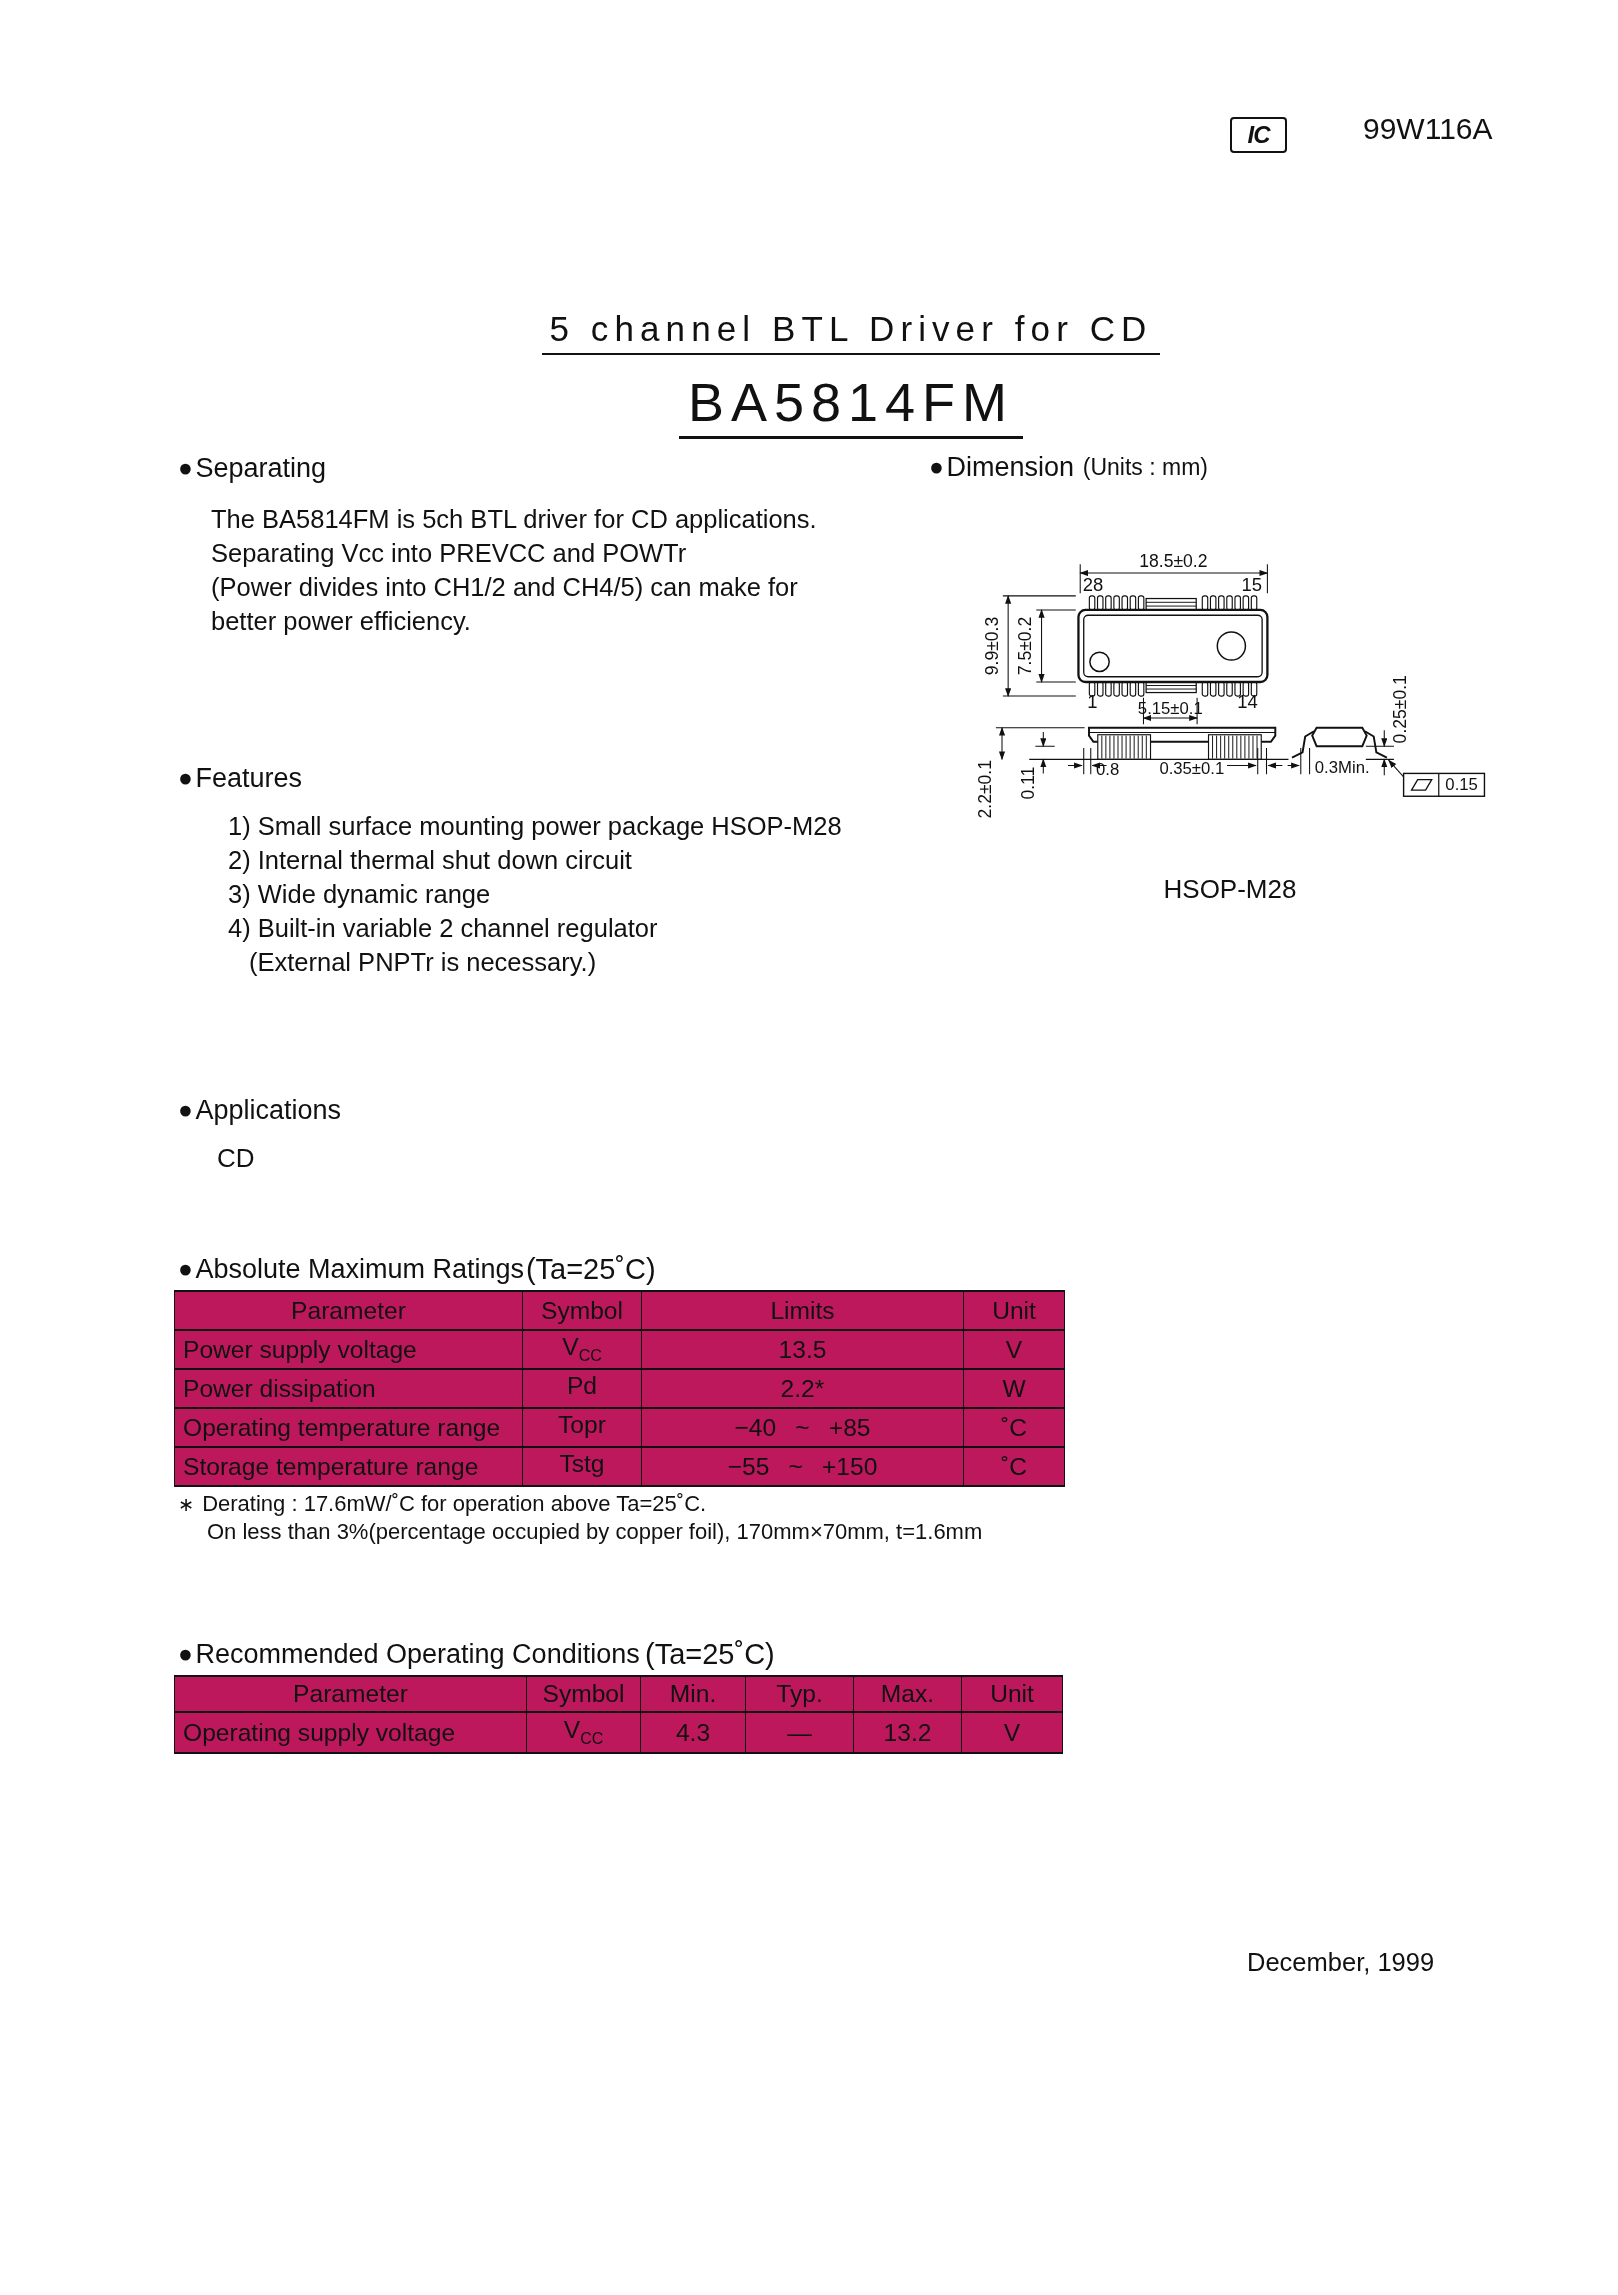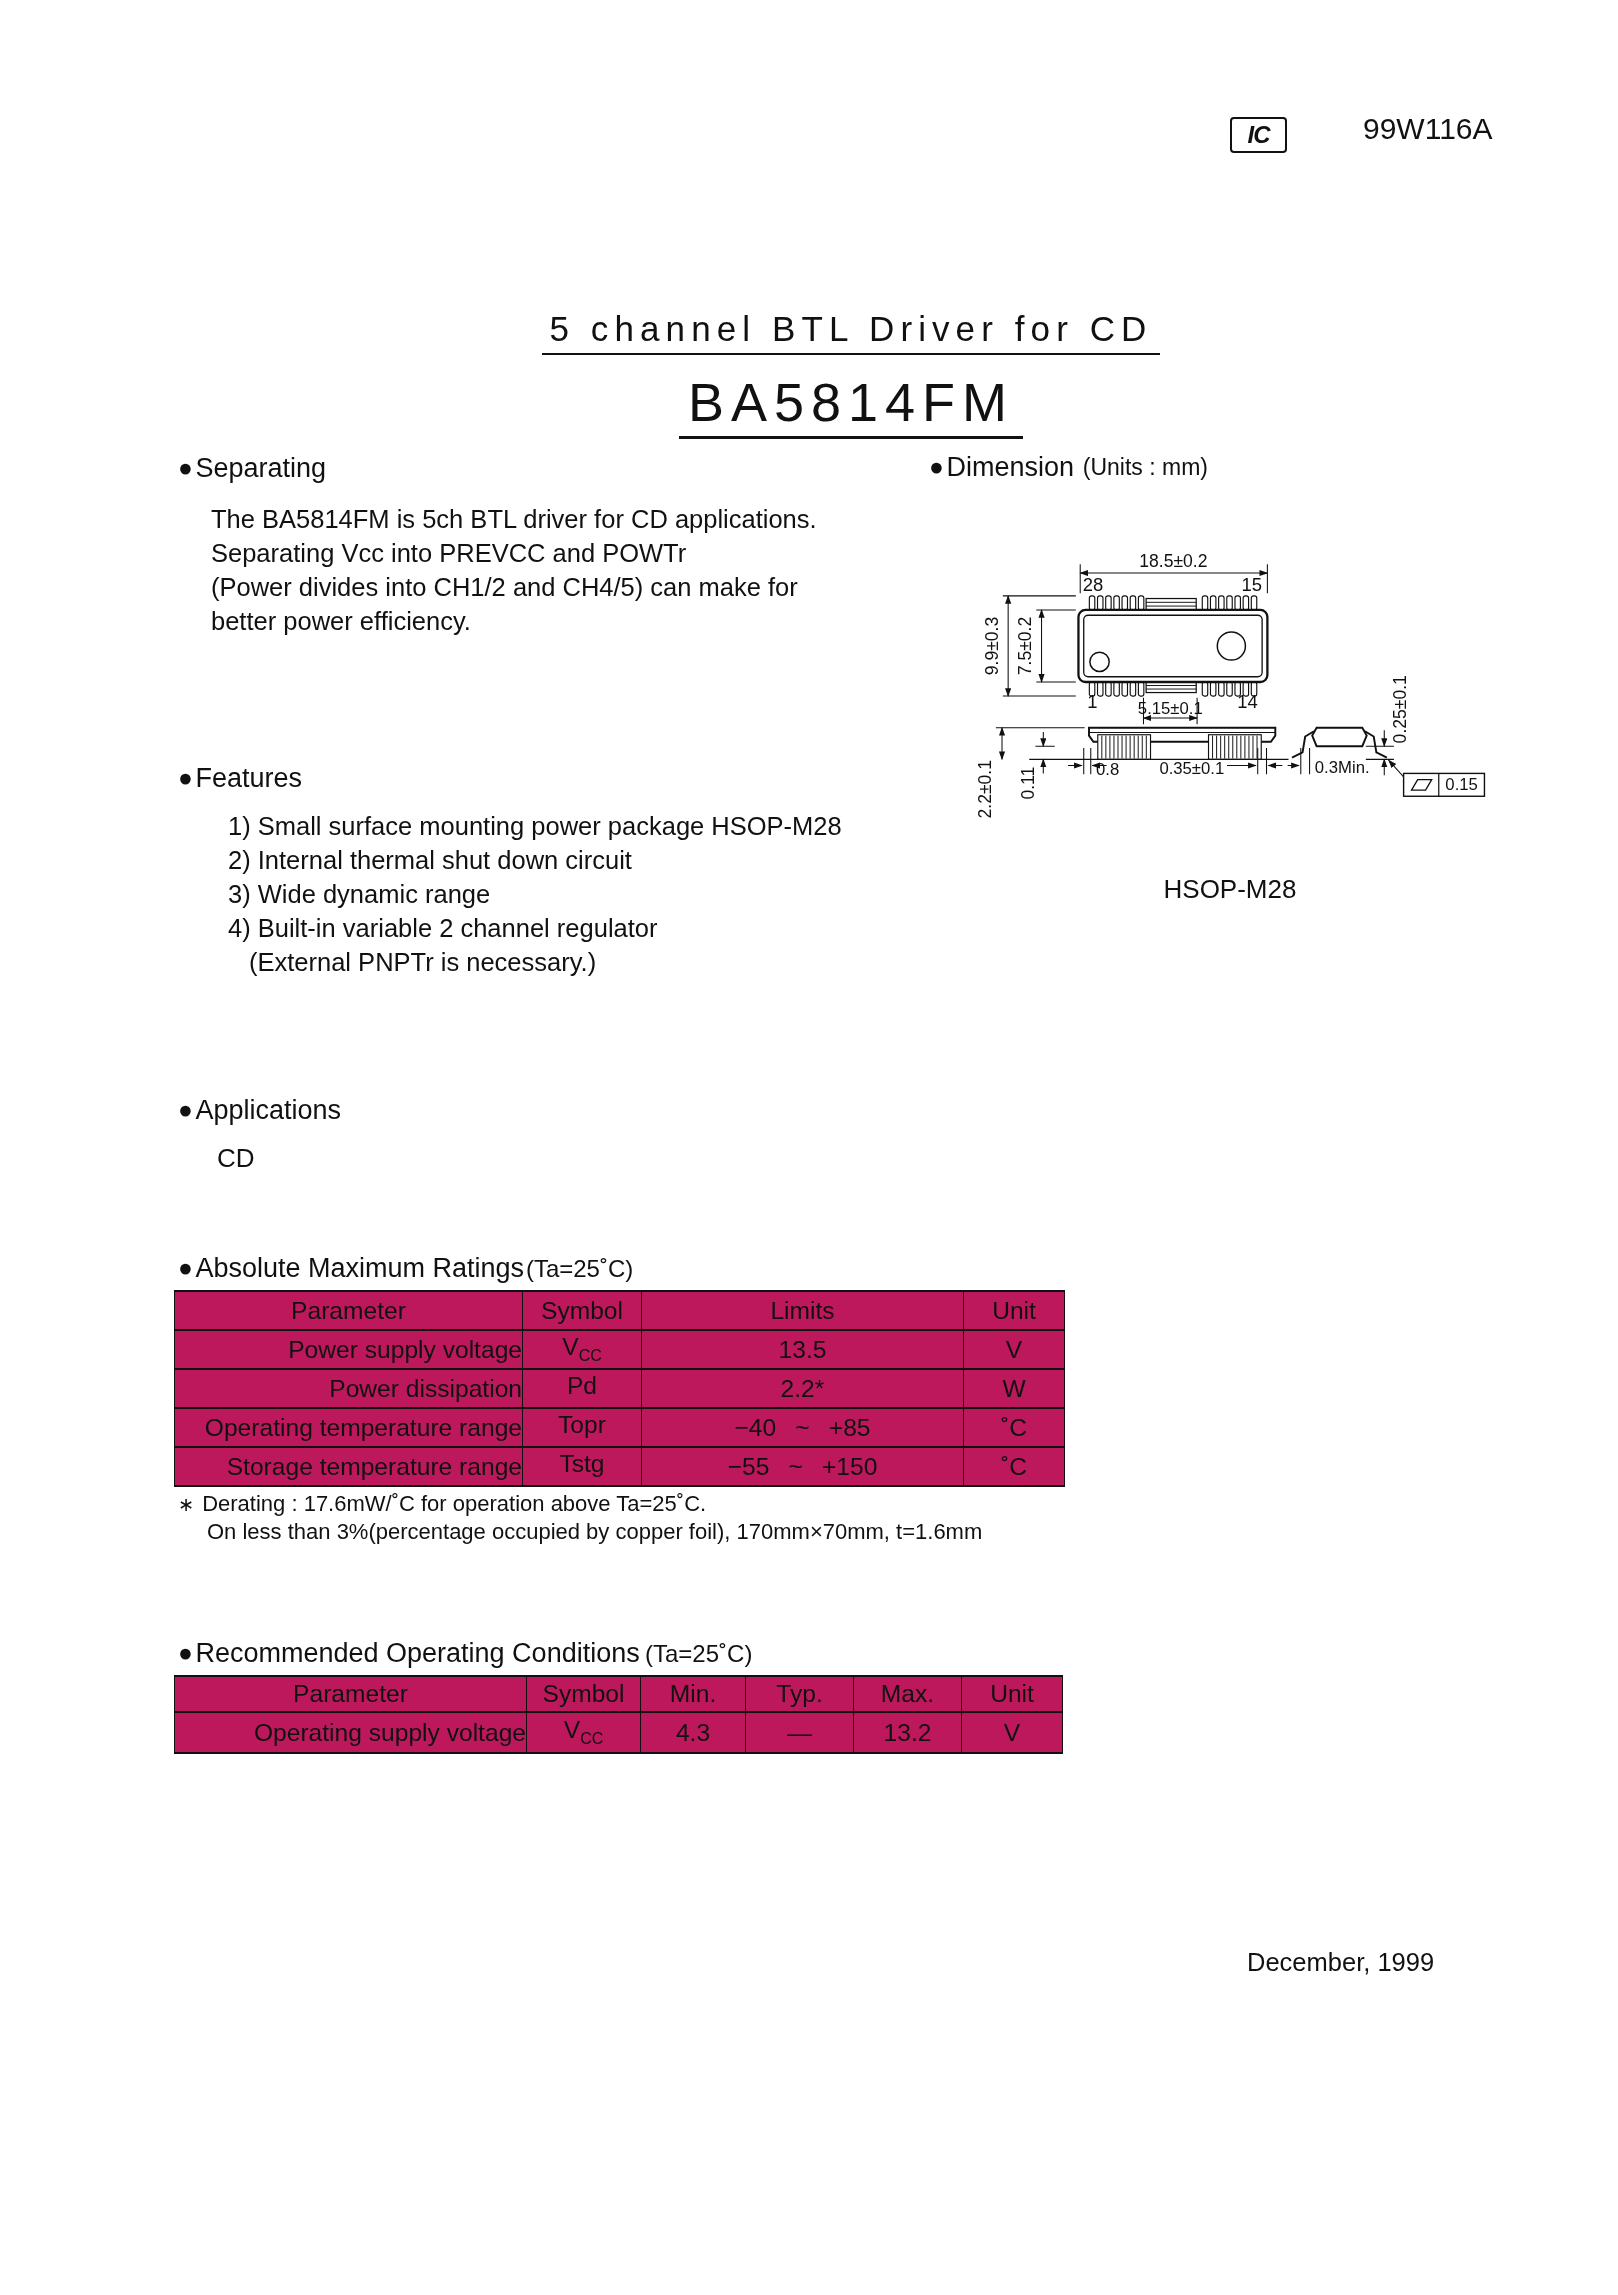--- a/index.html
+++ b/index.html
@@ -15,36 +15,36 @@
   #doc-number{left:1363px;top:112px;font-size:30px;}
   
   #title-block{left:372px;top:309px;width:958px;text-align:center;}
   #title-line1{display:inline-block;font-size:35px;letter-spacing:6.1px;
     border-bottom:2.6px solid #111;padding:0 7px 4.4px 7px;}
   #title-line2{display:inline-block;font-size:54px;letter-spacing:7px;margin-top:16px;
     border-bottom:3.5px solid #111;padding:0 8.8px 2.6px 8.8px;}
   
   .sec-head{font-size:27px;display:flex;align-items:center;}
   .bullet{font-size:24.6px;margin-right:2.6px;line-height:1;}
-  .cond{font-size:24px;margin-left:5.3px;}
+  .cond{font-size:29px;margin-left:5.3px;}
   .units-note{font-size:23px;margin-left:8.8px;}
   
   .bodyline{font-size:25.5px;line-height:34px;white-space:nowrap;}
   #description-body{left:211px;top:502px;}
   #features-list{left:208px;top:809px;margin-left:20px;}
   .feat-indent{padding-left:21px;}
   #applications-item{left:217px;top:1143px;font-size:26px;}
   #hsop-label{left:1138px;top:874px;width:184px;text-align:center;font-size:26px;}
   #footer-date{left:1247px;top:1948px;font-size:25.5px;}
   
   table.dtable{border-collapse:collapse;table-layout:fixed;background:#be185d;}
   table.dtable td{border-left:1.8px solid #111;border-right:1.8px solid #111;
     border-top:2.6px double #111;border-bottom:2.6px double #111;
     font-size:24.6px;text-align:center;padding:0;overflow:hidden;white-space:nowrap;}
-  table.dtable td.param{text-align:right;padding-left:25px;}
+  table.dtable td.param{text-align:left;padding-left:8px;}
   td.limits{word-spacing:12.3px;}
   .sub{font-size:16px;vertical-align:-6.1px;letter-spacing:0px;}
   #absmax-table{left:174px;top:1290px;}
   #absmax-table tr{height:39px;}
   #recop-table{left:174px;top:1675px;}
   #recop-table tr.hdr{height:36px;}
   #recop-table tr.row{height:41px;}
   .footnote{font-size:22px;white-space:nowrap;}
   #footnote-line1{left:178px;top:1491px;}
   #footnote-line2{left:207px;top:1519px;}

